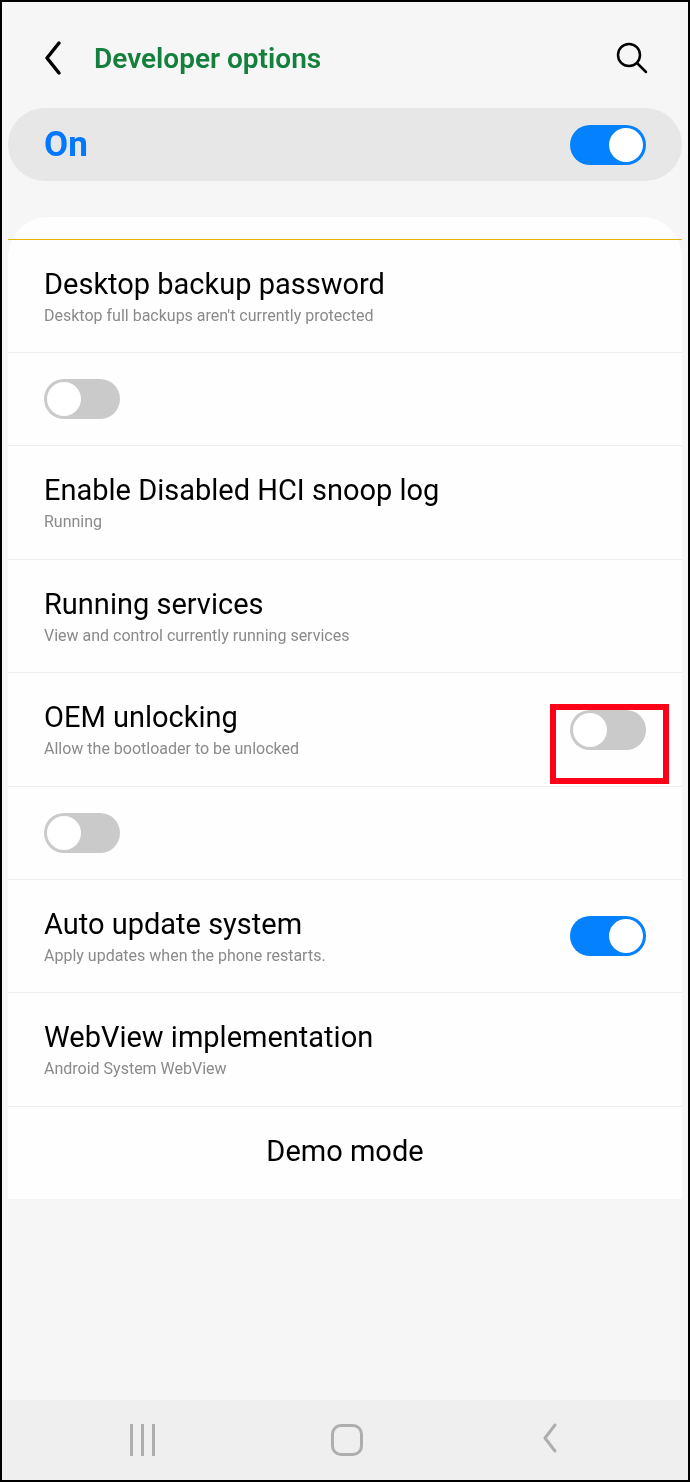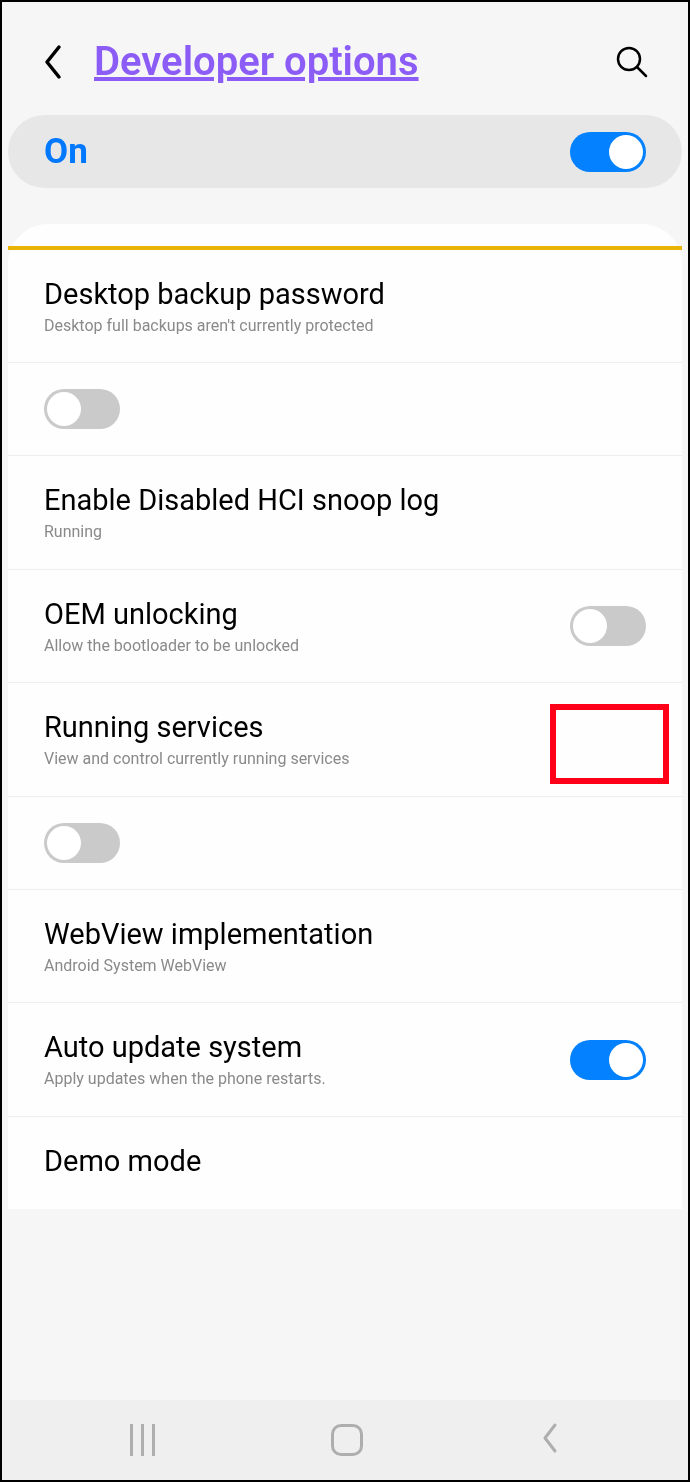--- a/index.html
+++ b/index.html
@@ -32,25 +32,24 @@
       align-items: center;
       justify-content: center;
     }
     
     .back-icon svg {
       width: 22px;
       height: 36px;
     }
     
     .header-title {
-      font-size: 40px;
+      font-size: 28px;
       font-weight: 600;
-      color: #8b5cf6;
+      color: #15803d;
       flex: 1;
-      text-decoration: underline;
     }
     
     .search-icon {
       width: 40px;
       height: 40px;
       display: flex;
       align-items: center;
       justify-content: center;
     }
     
@@ -118,21 +117,21 @@
     .setting-row {
       padding: 26px 36px 26px 36px;
       border-bottom: 1px solid #eeeeee;
       display: flex;
       align-items: center;
       justify-content: space-between;
       gap: 20px;
     }
     
     .setting-row:first-child {
-      border-top: 4px solid #eab308;
+      border-top: 1px solid #eab308;
       justify-content: center;
     }
     
     .setting-text {
       flex: 1;
       min-width: 0;
     }
     
     .setting-title {
       font-size: 29px;
@@ -186,20 +185,21 @@
       border-radius: 10px;
     }
     
     .nav-back svg {
       width: 20px;
       height: 32px;
     }
     
     .demo-mode-row {
       border-bottom: none !important;
+      text-align: center;
     }
   </style>
 </head>
 <body>
 
 <div class="header">
   <div class="back-icon">
     <svg viewBox="0 0 22 36" fill="none">
       <path d="M17 3 L5 18 L17 33" stroke="#000" stroke-width="3.5" stroke-linecap="round" stroke-linejoin="round"></path>
     </svg>
@@ -233,51 +233,51 @@
       </div>
     </div>
     <div class="setting-row">
       <div class="setting-text">
         <div class="setting-title">Enable Disabled HCI snoop log</div>
         <div class="setting-subtitle">Running</div>
       </div>
     </div>
     <div class="setting-row">
       <div class="setting-text">
+        <div class="setting-title">Running services</div>
+        <div class="setting-subtitle">View and control currently running services</div>
+      </div>
+    </div>
+    <div class="setting-row">
+      <div class="setting-text">
         <div class="setting-title">OEM unlocking</div>
         <div class="setting-subtitle">Allow the bootloader to be unlocked</div>
       </div>
       <div class="toggle off">
         <div class="toggle-knob"></div>
       </div>
     </div>
     <div class="setting-row">
-      <div class="setting-text">
-        <div class="setting-title">Running services</div>
-        <div class="setting-subtitle">View and control currently running services</div>
-      </div>
-    </div>
-    <div class="setting-row">
       <div class="toggle off">
+        <div class="toggle-knob"></div>
+      </div>
+    </div>
+    <div class="setting-row">
+      <div class="setting-text">
+        <div class="setting-title">Auto update system</div>
+        <div class="setting-subtitle">Apply updates when the phone restarts.</div>
+      </div>
+      <div class="toggle on">
         <div class="toggle-knob"></div>
       </div>
     </div>
     <div class="setting-row">
       <div class="setting-text">
         <div class="setting-title">WebView implementation</div>
         <div class="setting-subtitle">Android System WebView</div>
-      </div>
-    </div>
-    <div class="setting-row">
-      <div class="setting-text">
-        <div class="setting-title">Auto update system</div>
-        <div class="setting-subtitle">Apply updates when the phone restarts.</div>
-      </div>
-      <div class="toggle on">
-        <div class="toggle-knob"></div>
       </div>
     </div>
     <div class="setting-row demo-mode-row">
       <div class="setting-text">
         <div class="setting-title">Demo mode</div>
       </div>
     </div>
   </div>
 
 <div class="highlight-box" id="highlight" style="left: 548px; top: 702px; width: 119px; height: 80px;"></div>

